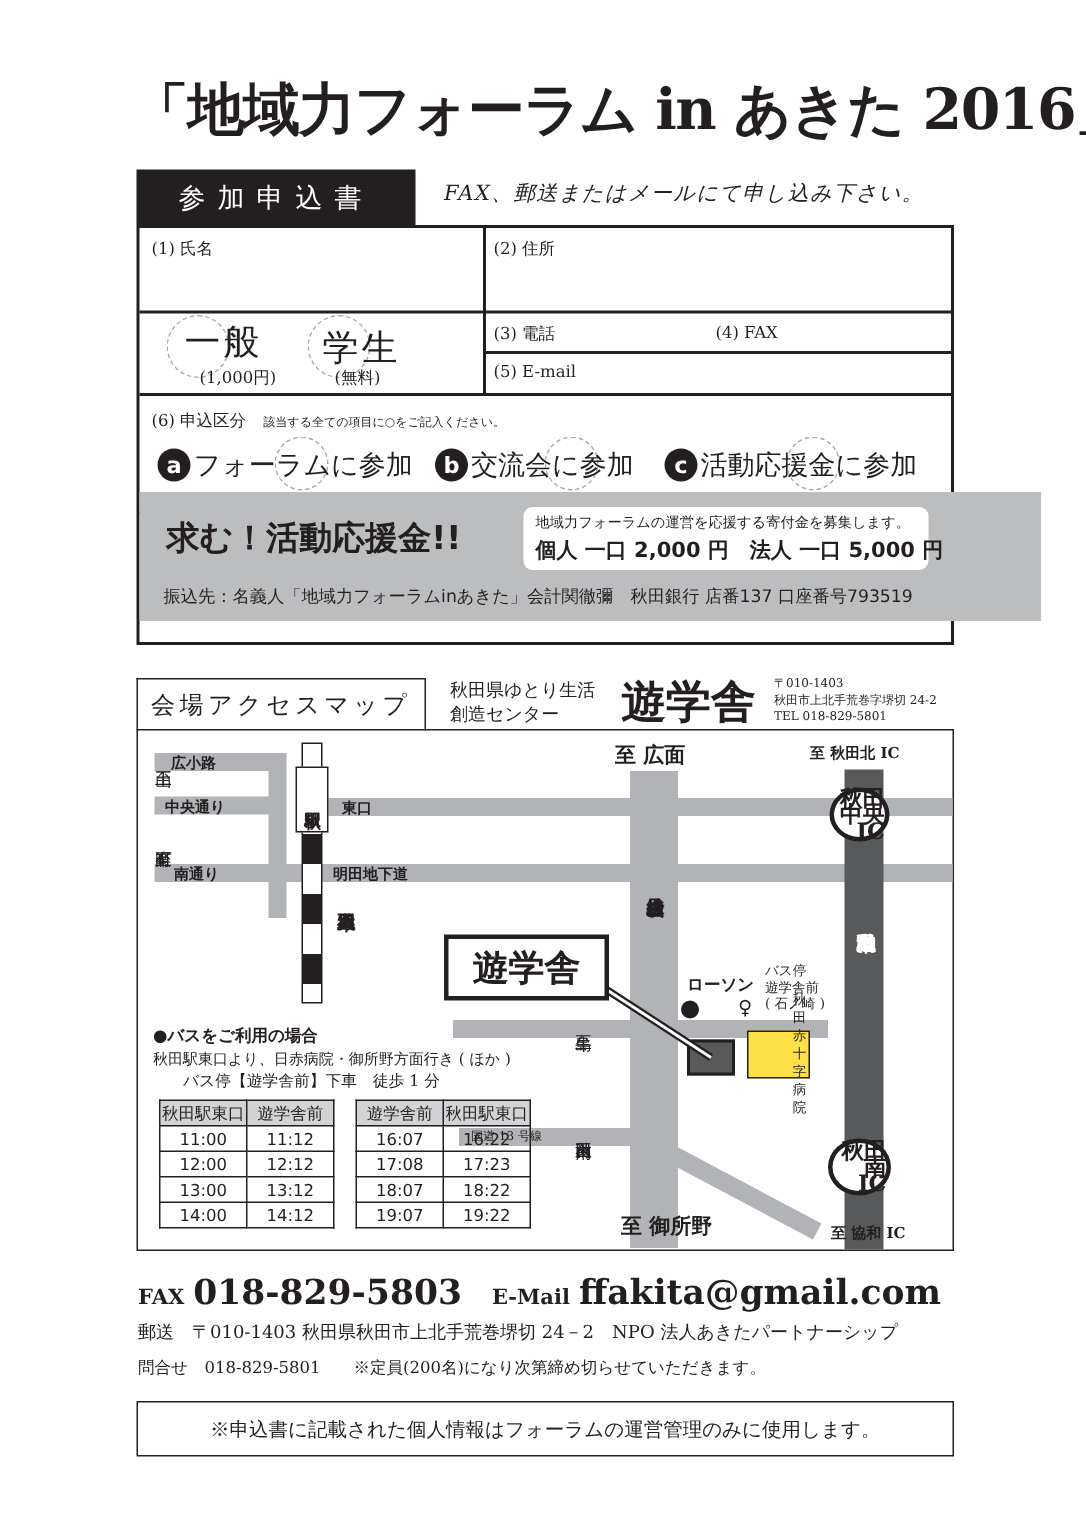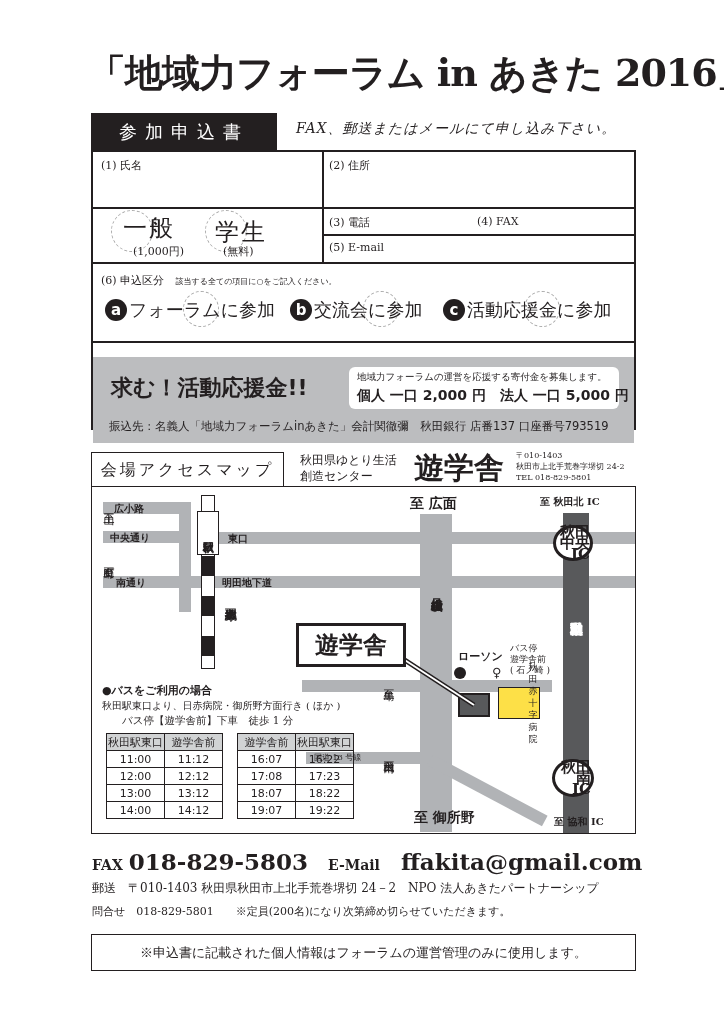--- a/index.html
+++ b/index.html
@@ -22,21 +22,21 @@
   .vline { background: #231f20; width: 1.5px; }
 
   .dash-circle { border: 1px dashed #aaa; border-radius: 50%; }
 
   .cat-big { font-size: 24px; letter-spacing: 2px; white-space: nowrap; }
   .cat-small { font-size: 11px; white-space: nowrap; }
 
   .opt-row { font-size: 18px; white-space: nowrap; display: flex; align-items: center; }
   .badge { width: 22px; height: 22px; border-radius: 50%; background: #231f20; color: #fff; font-family: "DejaVu Sans", sans-serif; font-weight: bold; font-size: 15px; display: inline-flex; align-items: center; justify-content: center; margin-right: 2px; }
 
-  #donation { left: 0; top: 205px; width: 541px; height: 86px; background: #bcbdbf; }
+  #donation { left: 0; top: 176px; width: 601px; height: 86px; background: #bcbdbf; }
   #donation-title { left: 18px; top: 16px; font-size: 22px; font-weight: bold; color: #231f20; white-space: nowrap; }
   #donation-box { left: 256px; top: 10px; width: 270px; height: 42px; background: #fff; border-radius: 6px; }
   #donation-box .l1 { position: absolute; left: 8px; top: 4px; font-size: 9.5px; white-space: nowrap; }
   #donation-box .l2 { position: absolute; left: 8px; top: 20px; font-size: 14px; font-weight: bold; white-space: nowrap; }
   #donation-bank { left: 16px; top: 62px; font-size: 11.5px; white-space: nowrap; }
 
   
   #map-tab { left: 91px; top: 452px; width: 193px; height: 35px; border: 1.5px solid #231f20; border-bottom: none; font-size: 16px; letter-spacing: 3px; display: flex; align-items: center; justify-content: center; background: #fff; }
   #map-center-name { left: 300px; top: 452px; font-size: 12px; line-height: 16px; white-space: nowrap; }
   #map-venue-big { left: 414px; top: 448px; font-size: 30px; font-weight: bold; white-space: nowrap; }
@@ -250,17 +250,17 @@
           <td>19:22</td>
         </tr>
   </tbody>
     </table>
 </div>
 
 <div id="contact-line" class="abs serif">
   <span class="small">FAX</span>
   <span class="big" style="margin-left:6px;">018-829-5803</span>
   <span class="small" style="margin-left:20px;">E-Mail</span>
-  <span class="big" style="margin-left:21px;">ffakita@gmail.com</span>
+  <span class="big" style="margin-left:6px;">ffakita@gmail.com</span>
 </div>
 <div id="mail-line" class="abs serif">郵送　〒010-1403 秋田県秋田市上北手荒巻堺切 24－2　NPO 法人あきたパートナーシップ</div>
 <div id="inq-line" class="abs serif">問合せ　018-829-5801　　※定員(200名)になり次第締め切らせていただきます。</div>
 <div id="privacy-box" class="abs serif">※申込書に記載された個人情報はフォーラムの運営管理のみに使用します。</div>
 
 </body></html>

